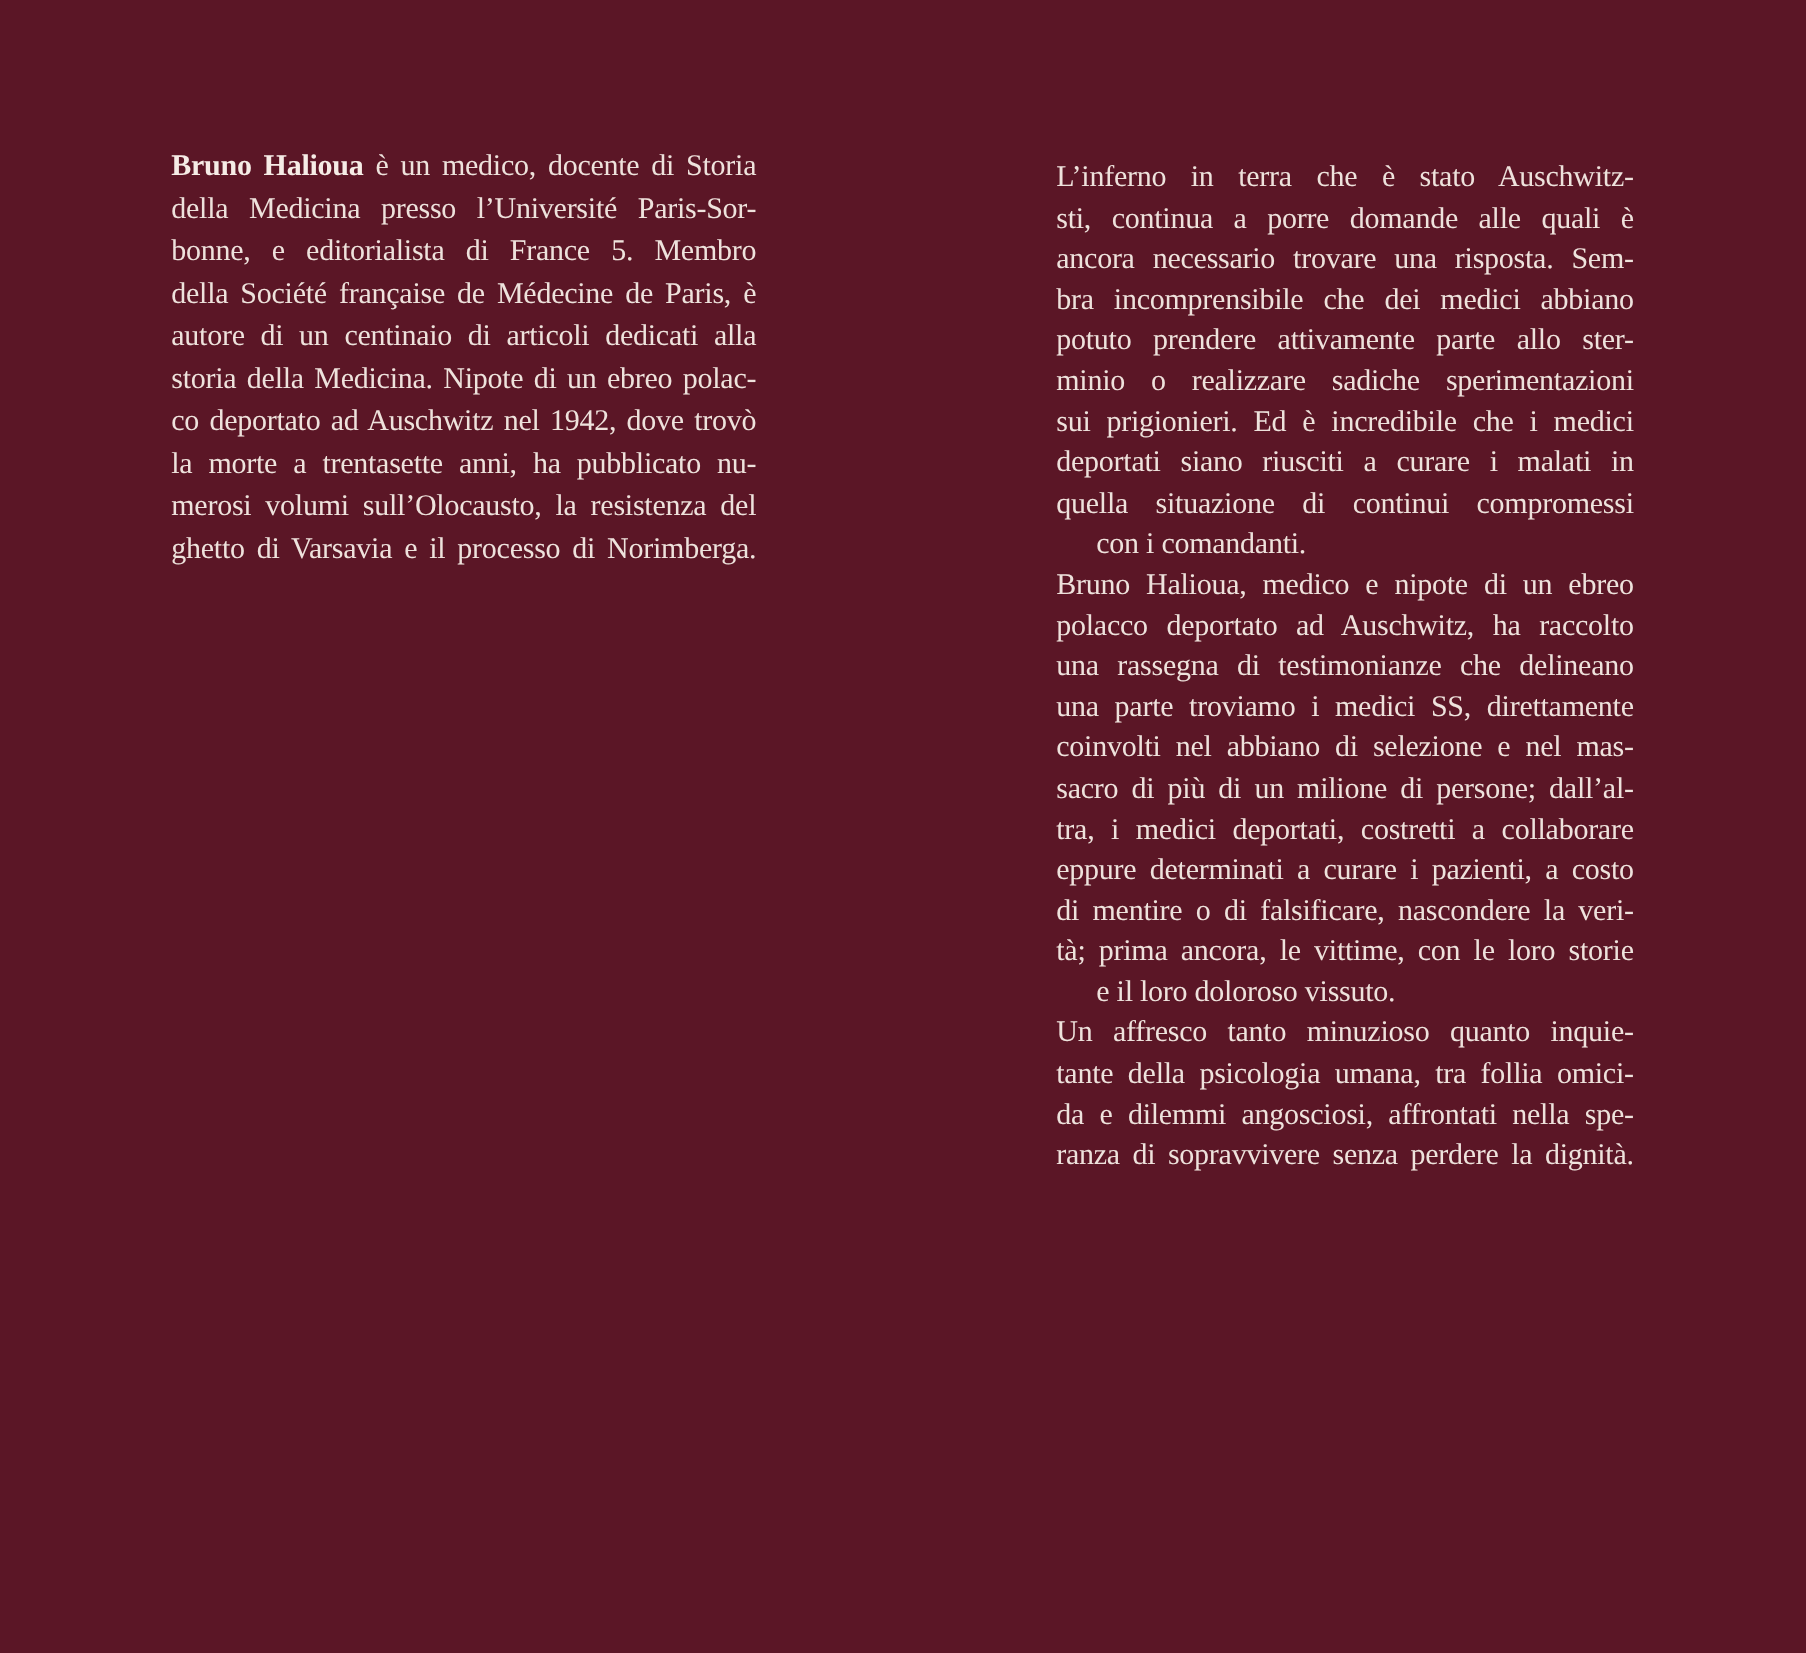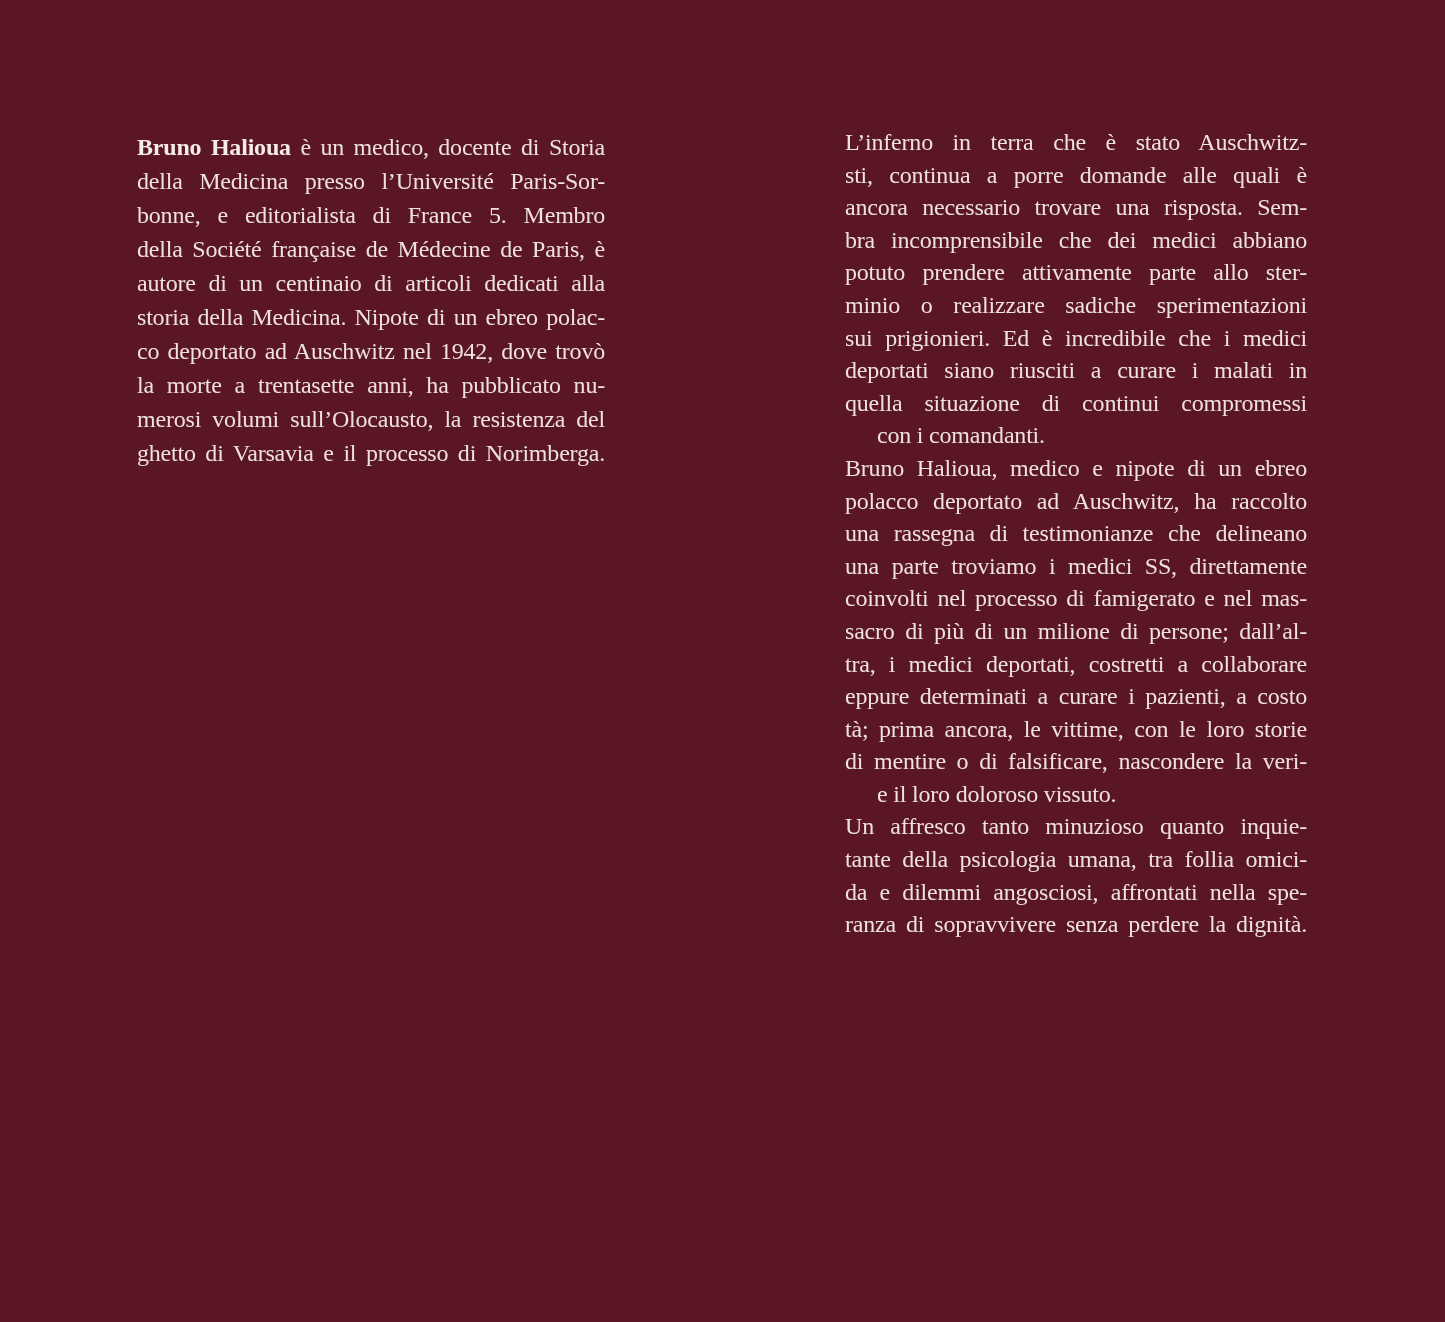--- a/index.html
+++ b/index.html
@@ -19,21 +19,21 @@
     background: #5b1626;
   }
   .column {
     position: absolute;
     color: #eee2dc;
     font-size: 24px;
     letter-spacing: -0.2px;
   }
   .column.left-flap {
     left: 137px;
-    top: 130px;
+    top: 116px;
     width: 468px;
     line-height: 34px;
   }
   .column.back-cover {
     left: 845px;
     top: 126px;
     width: 462px;
     line-height: 32.6px;
   }
   .line {
@@ -103,31 +103,31 @@
 
       <div class="line">Bruno Halioua, medico e nipote di un ebreo</div>
 
       <div class="line">polacco deportato ad Auschwitz, ha raccolto</div>
 
       <div class="line">una rassegna di testimonianze che delineano</div>
 
 
       <div class="line">una parte troviamo i medici SS, direttamente</div>
 
-      <div class="line">coinvolti nel processo di famigerato e nel mas-</div>
+      <div class="line">coinvolti nel abbiano di selezione e nel mas-</div>
 
       <div class="line">sacro di più di un milione di persone; dall’al-</div>
 
       <div class="line">tra, i medici deportati, costretti a collaborare</div>
 
       <div class="line">eppure determinati a curare i pazienti, a costo</div>
 
+      <div class="line">di mentire o di falsificare, nascondere la veri-</div>
+
       <div class="line">tà; prima ancora, le vittime, con le loro storie</div>
-
-      <div class="line">di mentire o di falsificare, nascondere la veri-</div>
 
       <div class="line para-end">e il loro doloroso vissuto.</div>
 
       <div class="line">Un affresco tanto minuzioso quanto inquie-</div>
 
       <div class="line">tante della psicologia umana, tra follia omici-</div>
 
       <div class="line">da e dilemmi angosciosi, affrontati nella spe-</div>
 
       <div class="line">ranza di sopravvivere senza perdere la dignità.</div>

